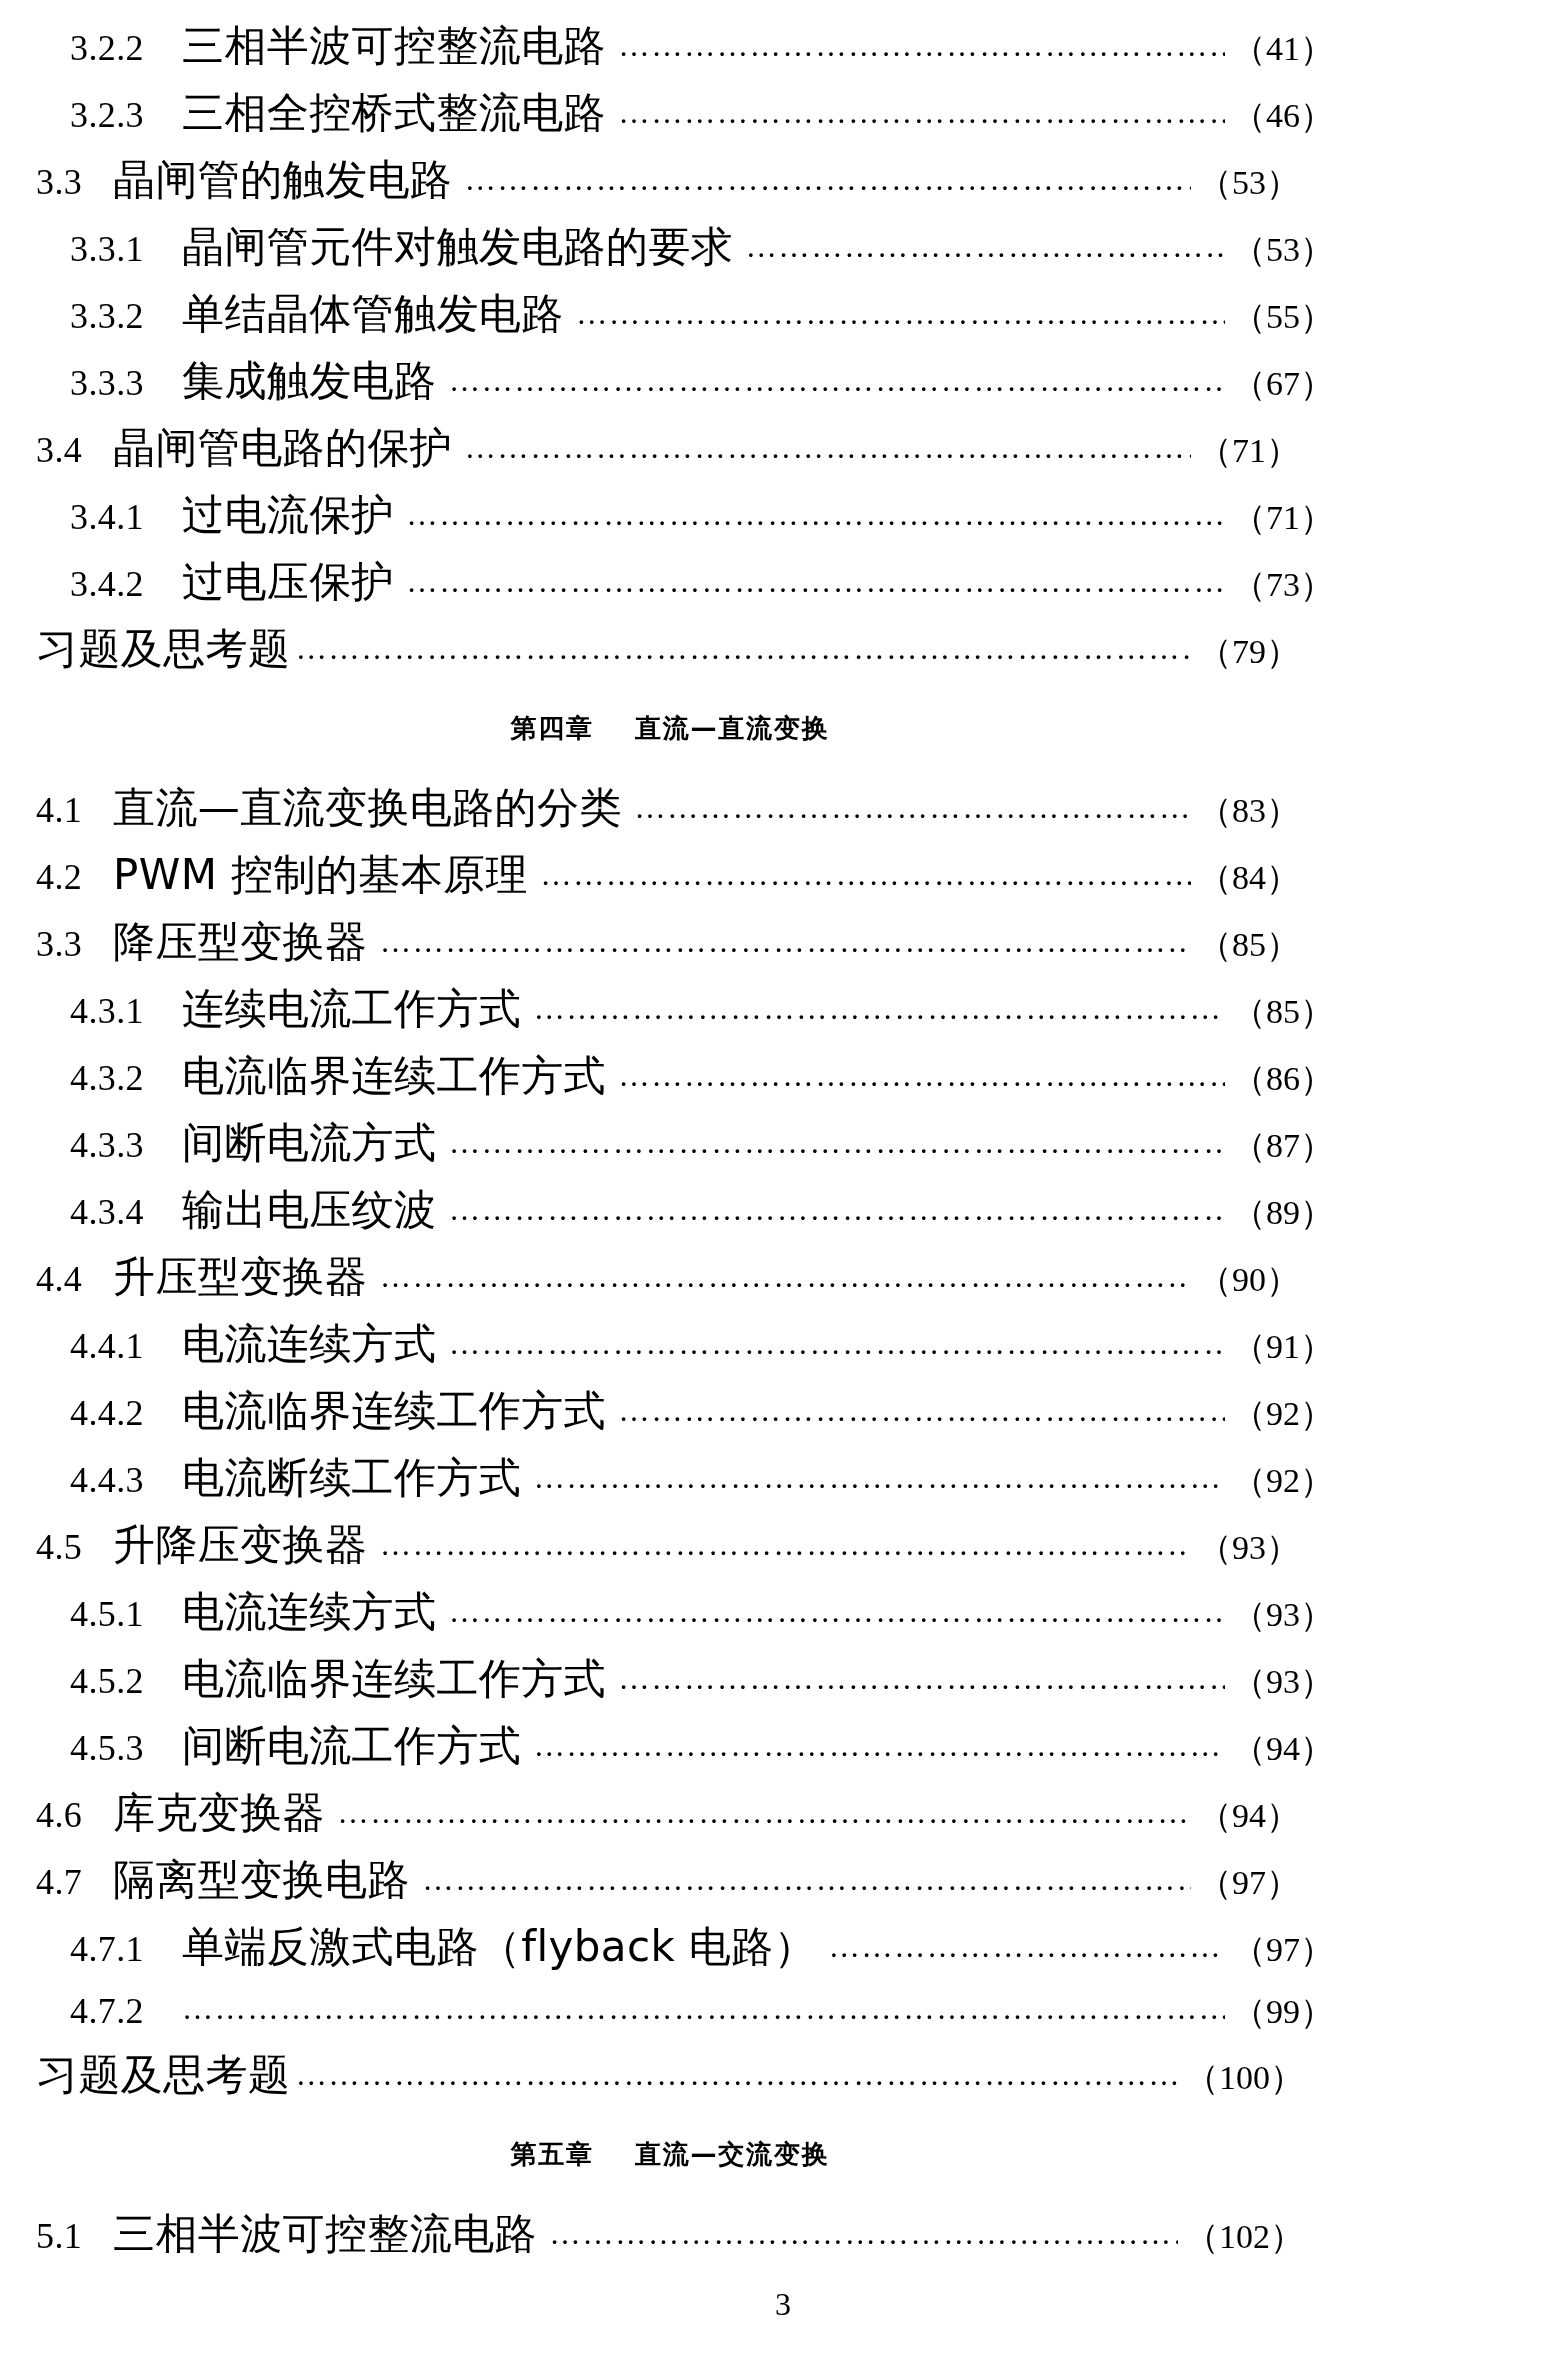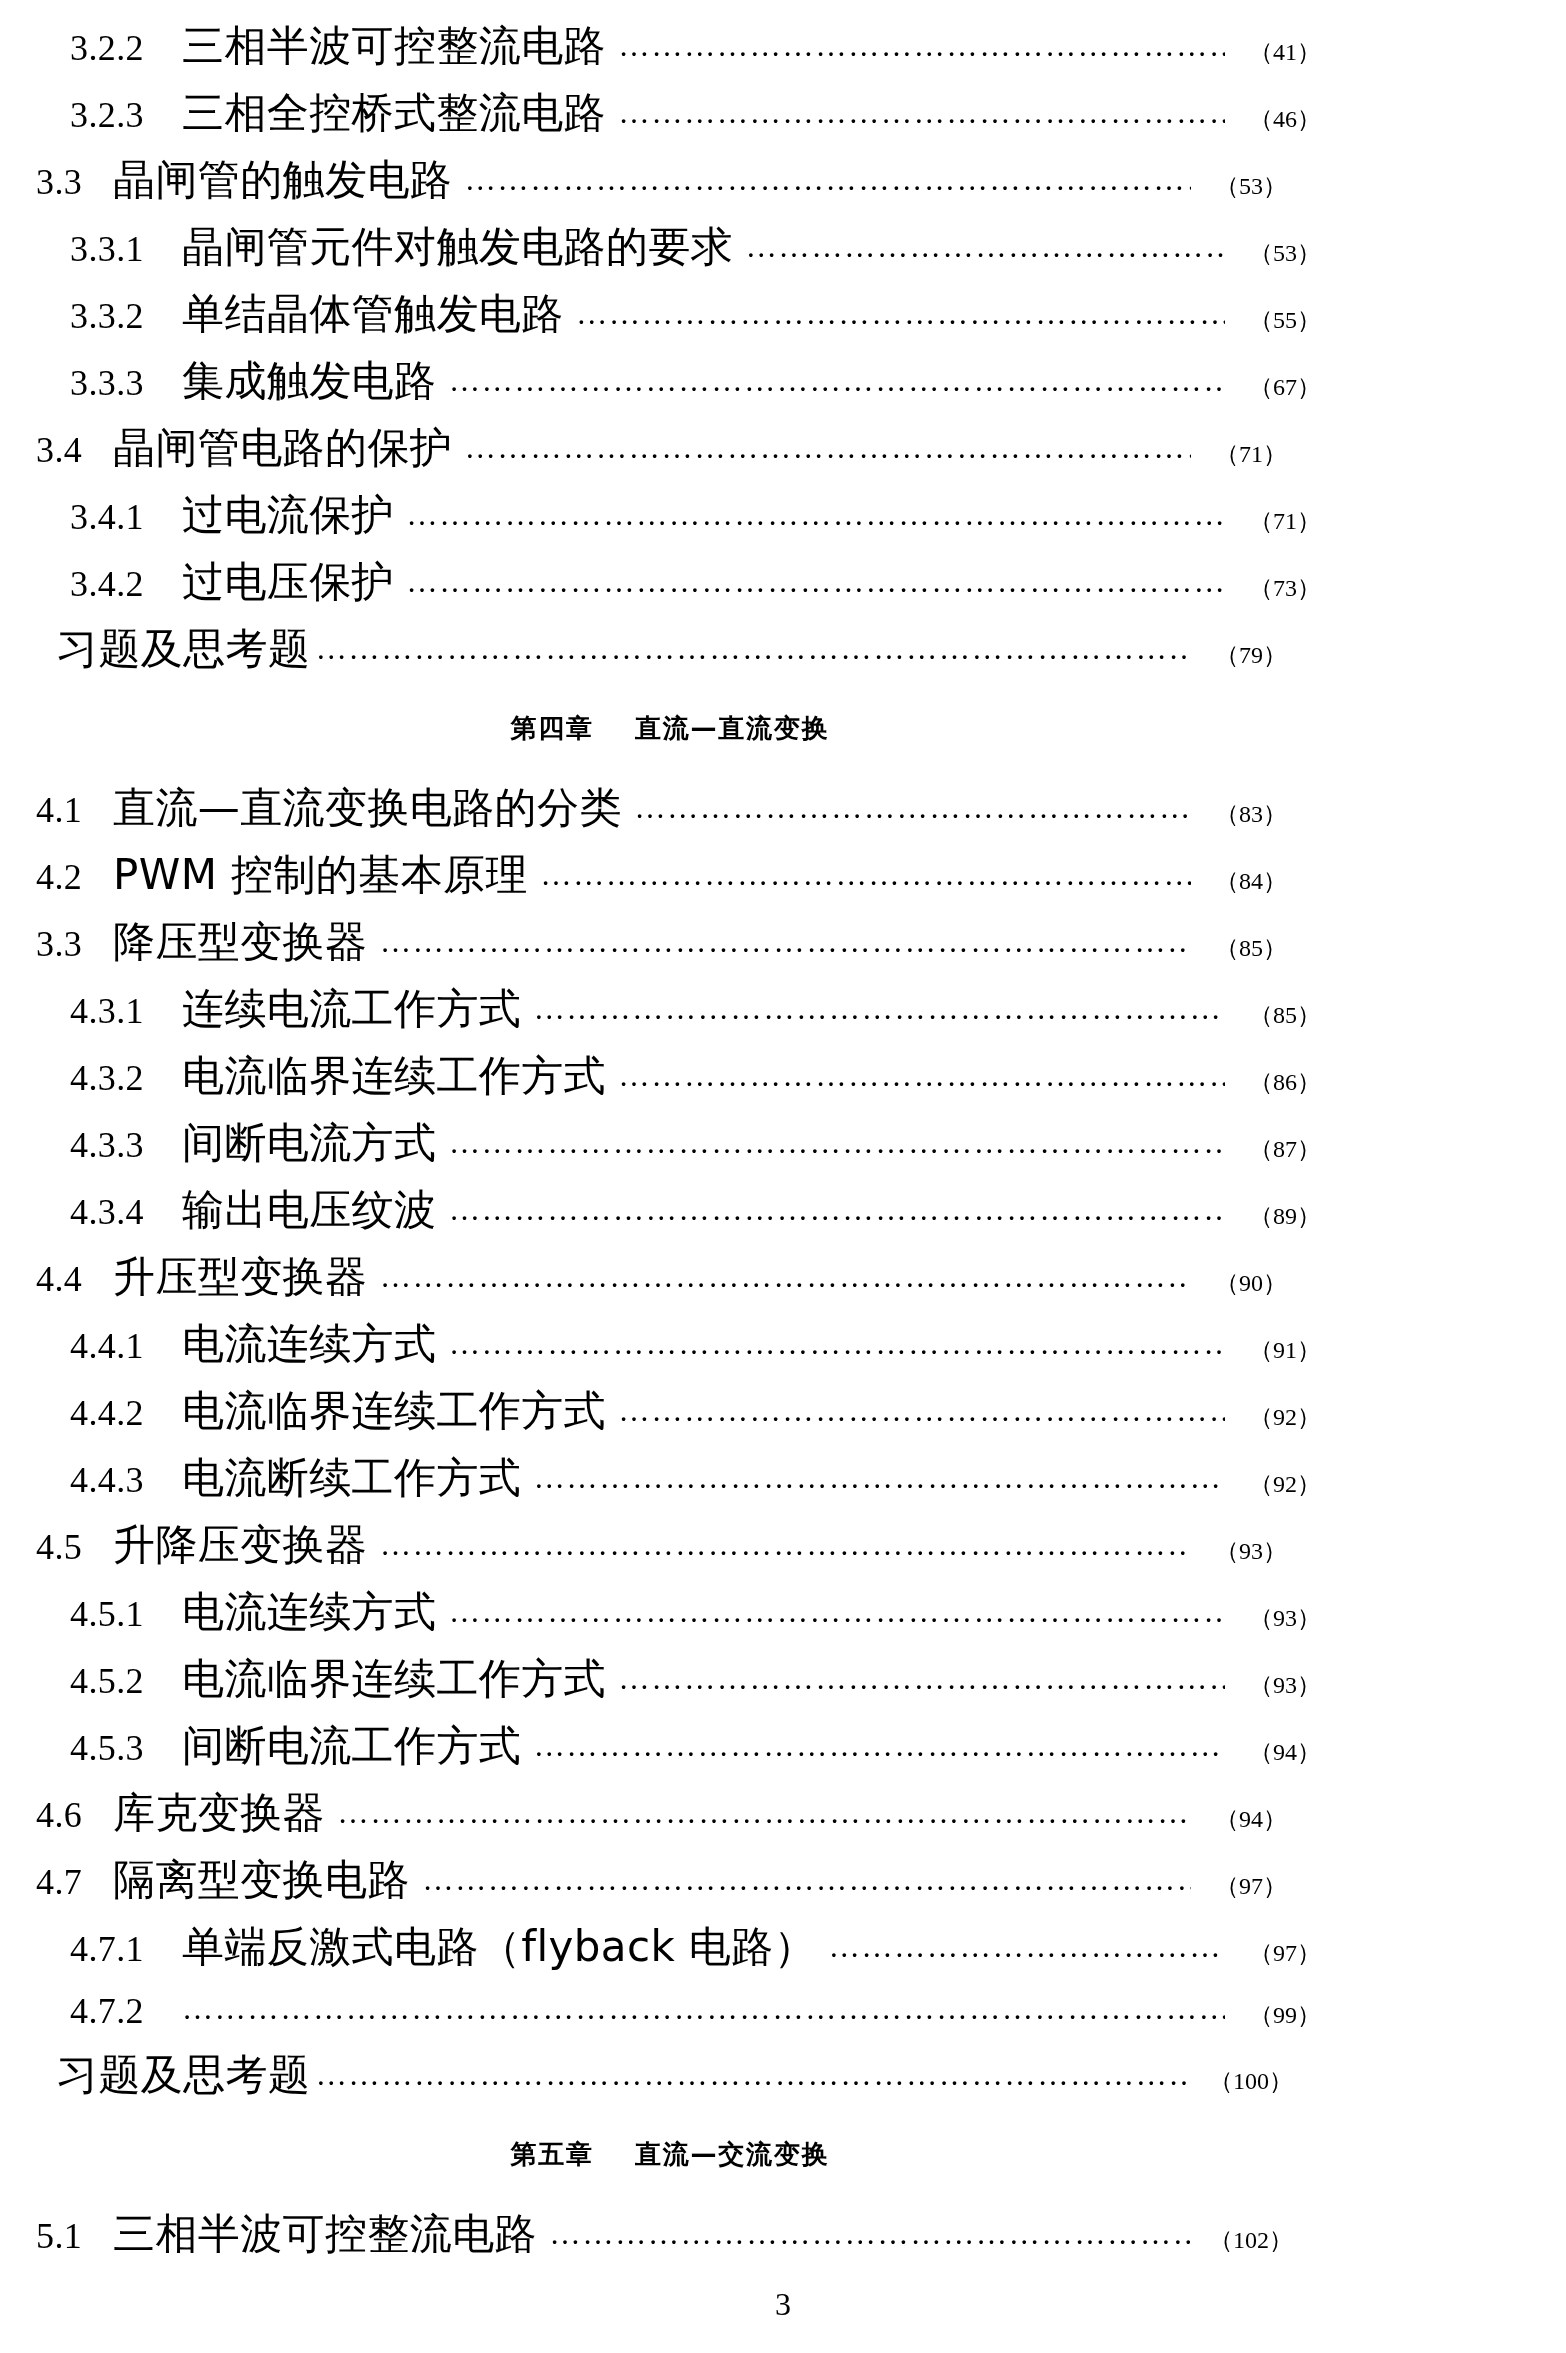--- a/index.html
+++ b/index.html
@@ -48,37 +48,37 @@
   .lvl1 .num { min-width: 77px; }
   .lvl2 .num { min-width: 112px; }
 
   .title {
     flex: 0 0 auto;
     font-family: "DejaVu Sans", "Liberation Sans", sans-serif;
     font-size: 42px;
     letter-spacing: 0.4px;
     padding-right: 12.6px;
   }
-  .entry.plain .title { padding-right: 5.4px; margin-left: 20px; }
+  .entry.plain .title { padding-right: 5.4px; }
 
   .dots {
     flex: 1 1 auto;
     overflow: hidden;
     white-space: nowrap;
     font-size: 31px;
     letter-spacing: 1.8px;
     color: #000;
     position: relative;
     top: -4.5px;
   }
   .page-no {
     flex: 0 0 auto;
     font-family: "Liberation Serif", "DejaVu Serif", serif;
-    font-size: 24px;
-    text-align: center;
+    font-size: 34px;
+    text-align: left;
     min-width: 106px;
     padding-left: 7.2px;
   }
 
   .chapter-head {
     text-align: center;
     font-family: "DejaVu Sans", "Liberation Sans", sans-serif;
     font-weight: bold;
     font-size: 26px;
     letter-spacing: 1.8px;

